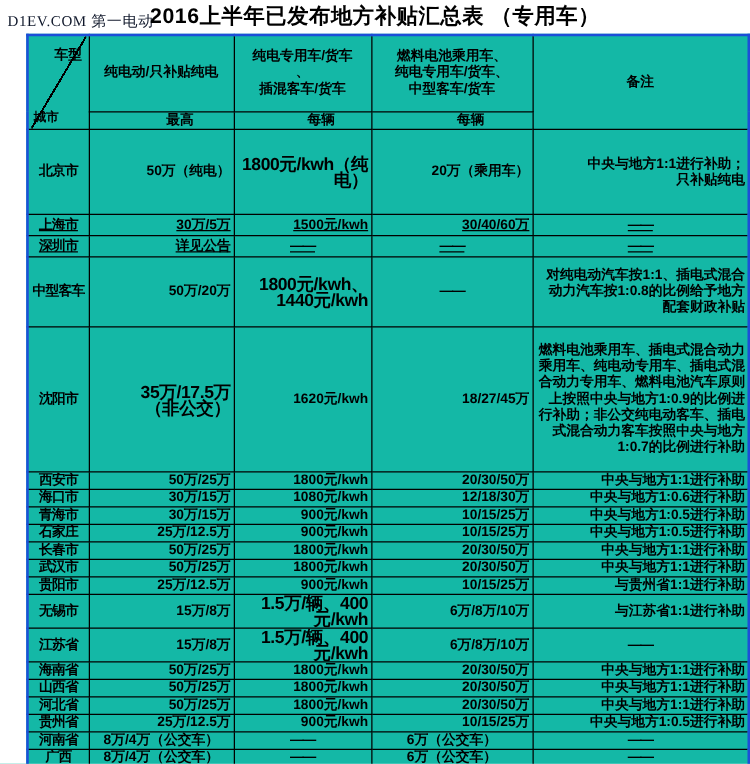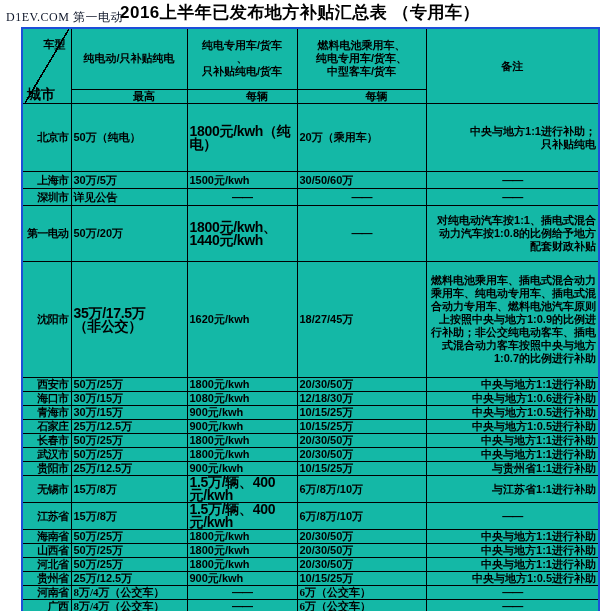--- a/index.html
+++ b/index.html
@@ -29,30 +29,30 @@
   td.h{text-align:center;white-space:pre-line;line-height:15px;}
   tr.hr2 td.h{line-height:13px;padding-left:32px;}
   td.corner{padding:0;}
   .corner-inner{
     position:relative;width:100%;height:74px;
     background:linear-gradient(to bottom right,
       transparent calc(50% - .8px),#000 calc(50% - .8px),
       #000 calc(50% + .8px),transparent calc(50% + .8px));
   }
   .corner-inner .c-top{position:absolute;top:9px;right:3px;font-size:11px;}
-  .corner-inner .c-bot{position:absolute;bottom:2px;left:2px;font-size:14px;}
+  .corner-inner .c-bot{position:absolute;bottom:2px;left:2px;font-size:10px;}
   tr.r-xl{height:68px;}
-  tr.r-md{height:17px;}
+  tr.r-md{height:17px;text-decoration:underline;}
   tr.r-lg{height:56px;}
   tr.r-xxl{height:116px;}
   tr.r-sm{height:13px;padding-left:44px;}
-  td.city{text-align:right;white-space:nowrap;letter-spacing:-.6px;padding-left:2px;}
-  td.num{text-align:left;white-space:pre-line;padding-right:2px;}
+  td.city{text-align:center;white-space:nowrap;letter-spacing:-.6px;padding-left:2px;}
+  td.num{text-align:right;white-space:pre-line;padding-right:2px;}
   td.num.small{font-size:14px;letter-spacing:-.3px;}
-  td.ctr{text-align:left;white-space:nowrap;font-family:Liberation Serif, serif;}
+  td.ctr{text-align:center;white-space:nowrap;}
   td.dash{text-align:center;letter-spacing:-1px;}
   td.note{text-align:right;font-size:10.5px;line-height:14px;white-space:pre-line;padding-left:2px;}
 </style>
 </head>
 <body>
 
 <div class="watermark">D1EV.COM 第一电动</div>
 <div class="page-title">2016上半年已发布地方补贴汇总表 （专用车）</div>
 
 <table class="subsidy">
@@ -67,21 +67,21 @@
     <tr class="hr1">
       <td class="corner" rowspan="2">
         <div class="corner-inner">
           <span class="c-top">车型</span>
           <span class="c-bot">城市</span>
         </div>
       </td>
       <td class="h">纯电动/只补贴纯电</td>
       <td class="h">纯电专用车/货车
 、
-只补贴纯电/货车</td>
+插混客车/货车</td>
       <td class="h">燃料电池乘用车、
 纯电专用车/货车、
 中型客车/货车</td>
       <td class="h" rowspan="2">备注</td>
     </tr>
     <tr class="hr2">
       <td class="h">最高</td>
       <td class="h">每辆</td>
       <td class="h">每辆</td>
     </tr>
@@ -92,32 +92,32 @@
     <td class="num">50万（纯电）</td>
     <td class="num small">1800元/kwh（纯电）</td>
     <td class="num">20万（乘用车）</td>
     <td class="note">中央与地方1:1进行补助；
 只补贴纯电</td>
   </tr>
       <tr class="row r-md">
     <td class="city">上海市</td>
     <td class="num">30万/5万</td>
     <td class="num">1500元/kwh</td>
-    <td class="num">30/50/60万</td>
+    <td class="num">30/40/60万</td>
     <td class="dash">——</td>
   </tr>
       <tr class="row r-md">
     <td class="city">深圳市</td>
     <td class="num">详见公告</td>
     <td class="dash">——</td>
     <td class="dash">——</td>
     <td class="dash">——</td>
   </tr>
       <tr class="row r-lg">
-    <td class="city">第一电动</td>
+    <td class="city">中型客车</td>
     <td class="num">50万/20万</td>
     <td class="num small">1800元/kwh、
 1440元/kwh</td>
     <td class="dash">——</td>
     <td class="note">对纯电动汽车按1:1、插电式混合动力汽车按1:0.8的比例给予地方配套财政补贴</td>
   </tr>
       <tr class="row r-xxl">
     <td class="city">沈阳市</td>
     <td class="num small">35万/17.5万
 （非公交）</td>

